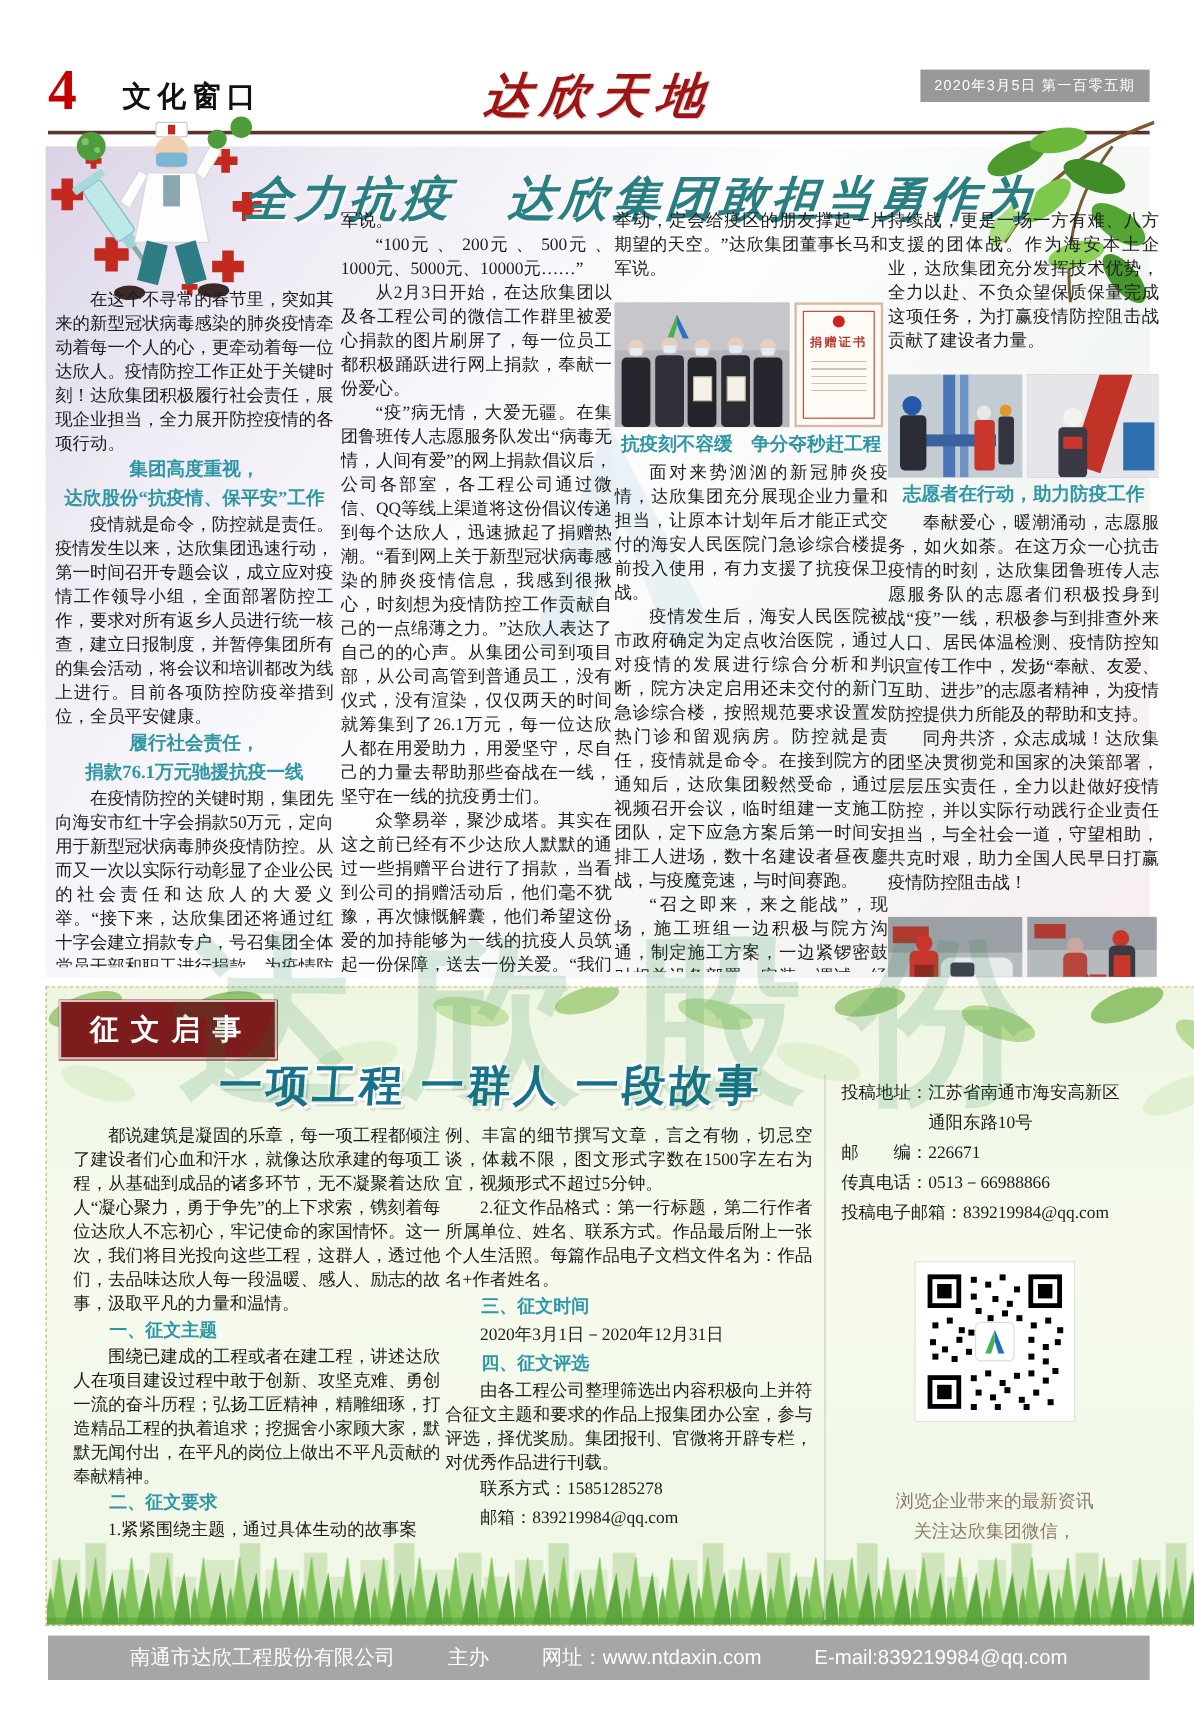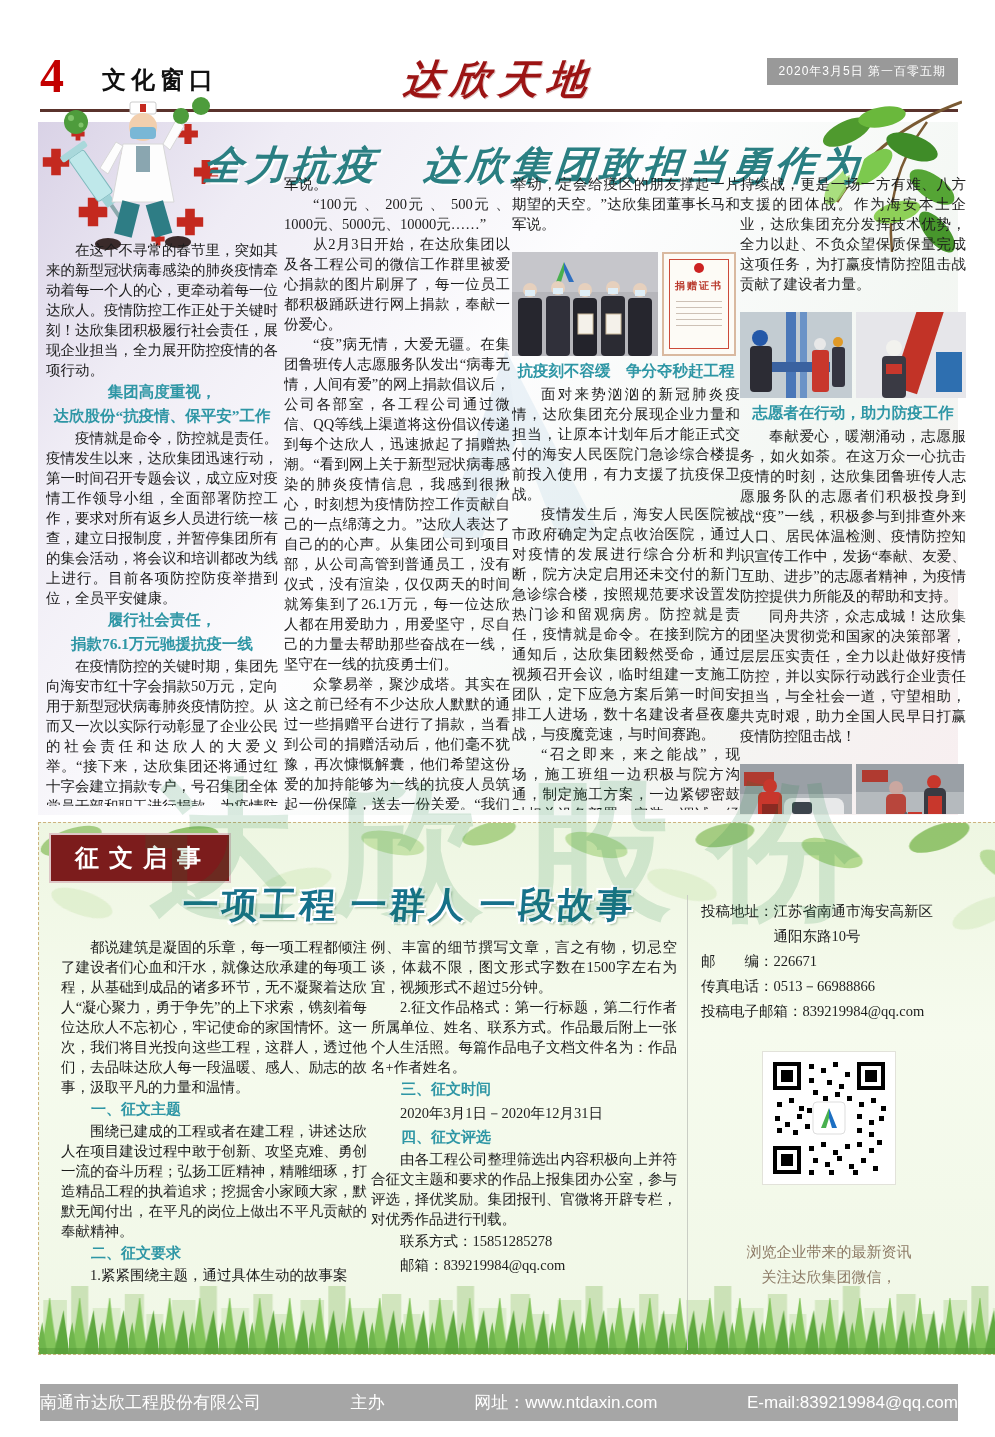--- a/index.html
+++ b/index.html
@@ -44,21 +44,21 @@
   .e-col { position:absolute; overflow:hidden; z-index:2; }
   .ehead { color:#2e96a5; font-weight:bold; font-size:15px; line-height:24px; text-indent:2em; text-align:left; }
   .eline { line-height:24px; text-indent:2em; }
   .divider { position:absolute; left:648px; top:72px; height:455px; border-left:1px solid #c9cdc4; z-index:2; }
   .qr-wrap { margin:28px auto 0 auto; width:132px; height:132px; background:#fff; padding:6px; box-shadow:0 0 0 1px #e2e2da; }
   .qr-cap { text-align:center; color:#8d7b66; font-size:15px; line-height:25px; margin-top:56px; }
   .grass { position:absolute; left:0; bottom:0; width:100%; height:82px; z-index:1; }
   .leaftop { position:absolute; left:0; top:0; width:100%; height:115px; z-index:1; }
 
   
-  .footer { position:absolute; top:1363px; left:40px; width:918px; height:37px; background:#a6a6a6; display:flex; align-items:center; justify-content:space-between; gap:44px; color:#fff; font-family:"Liberation Sans",sans-serif; font-size:17px; z-index:3;margin-top:21px; }
+  .footer { position:absolute; top:1363px; left:40px; width:918px; height:37px; background:#a6a6a6; display:flex; align-items:center; justify-content:center; gap:44px; color:#fff; font-family:"Liberation Sans",sans-serif; font-size:17px; z-index:3; }
 </style>
 </head>
 <body>
 
 <div class="page">
 
   <div class="header">
     <div class="pagenum">4</div>
     <div class="section-name">文化窗口</div>
     <div class="masthead">达欣天地</div>

